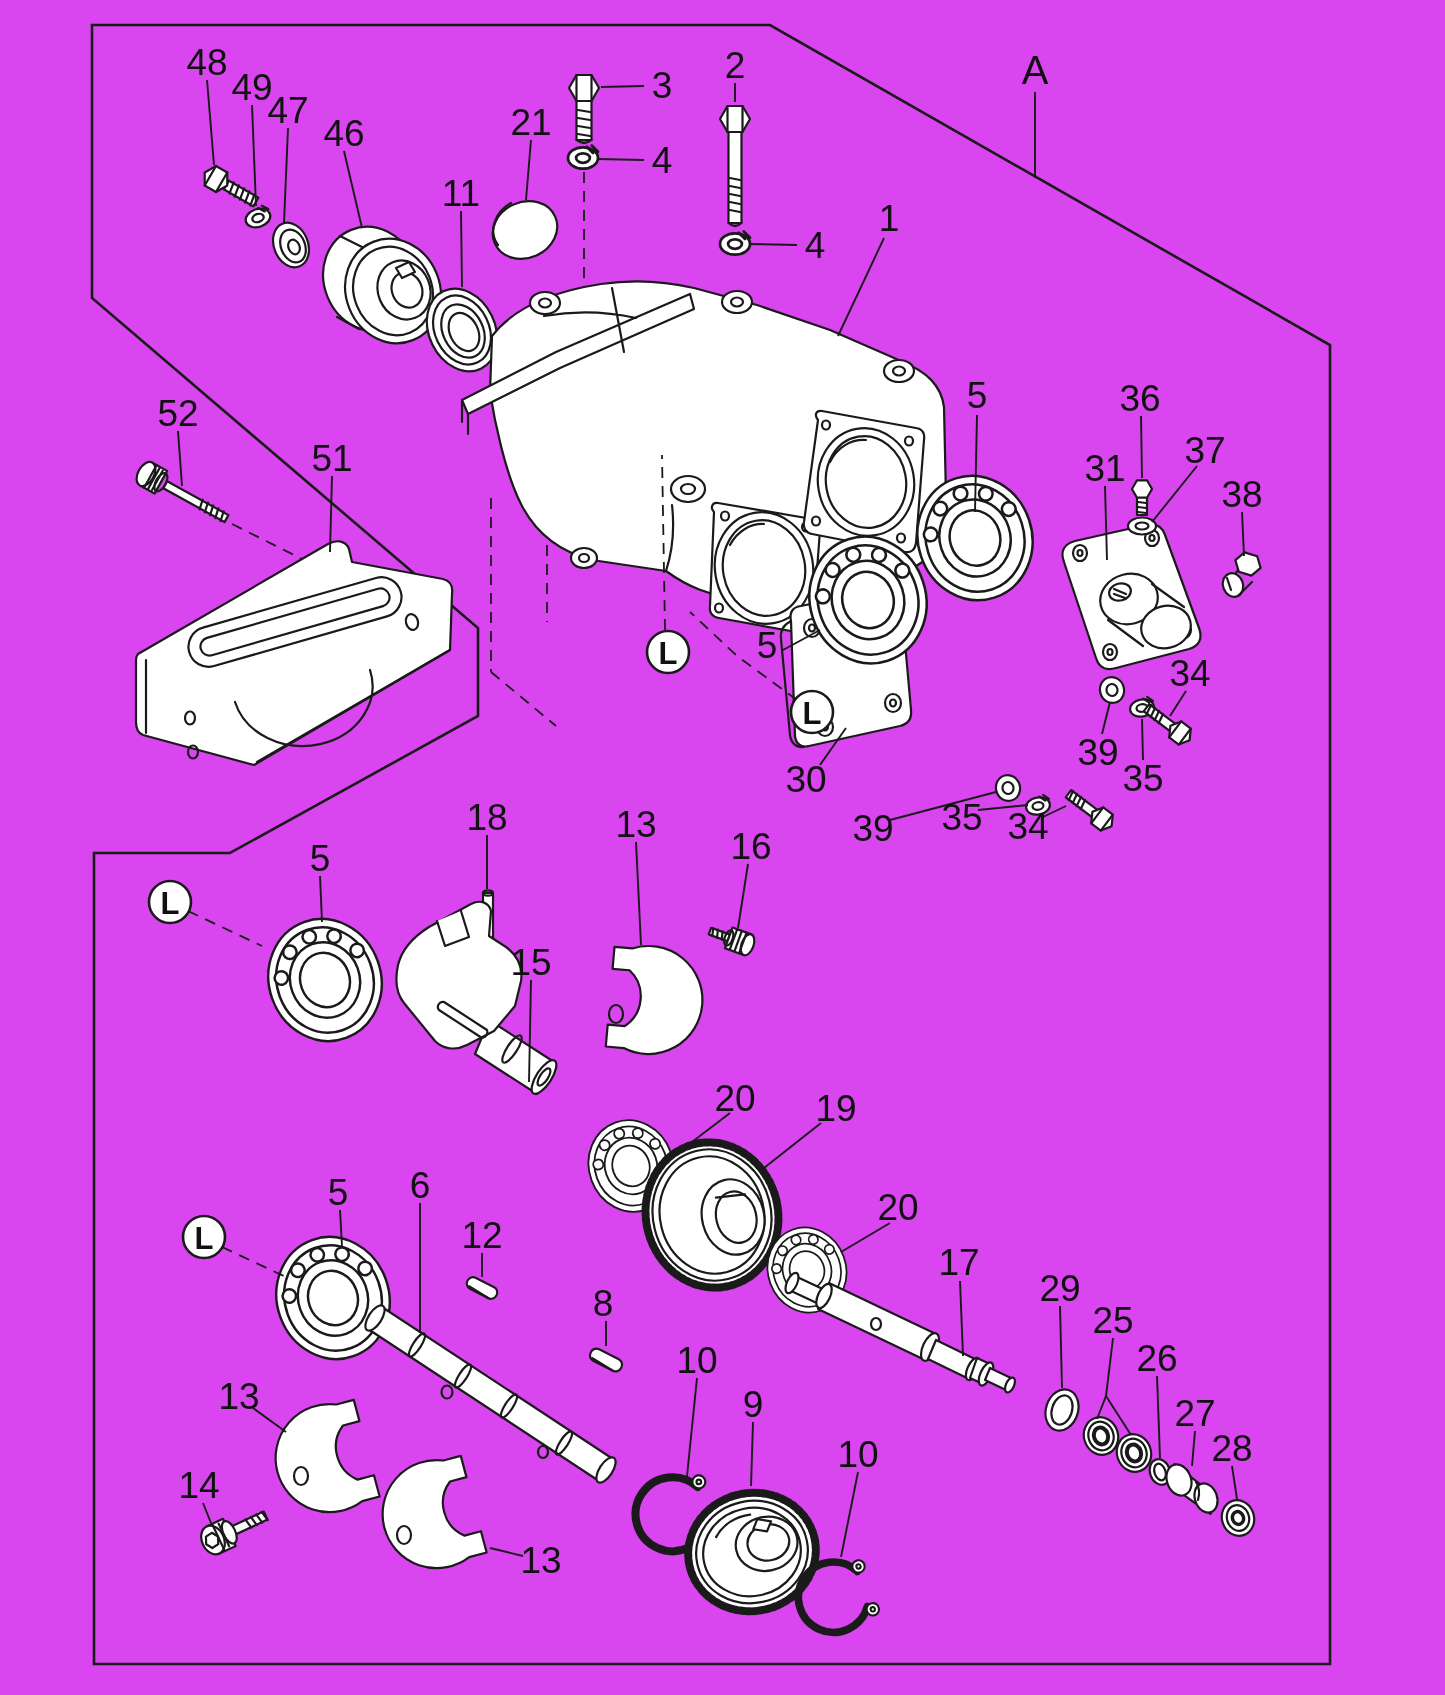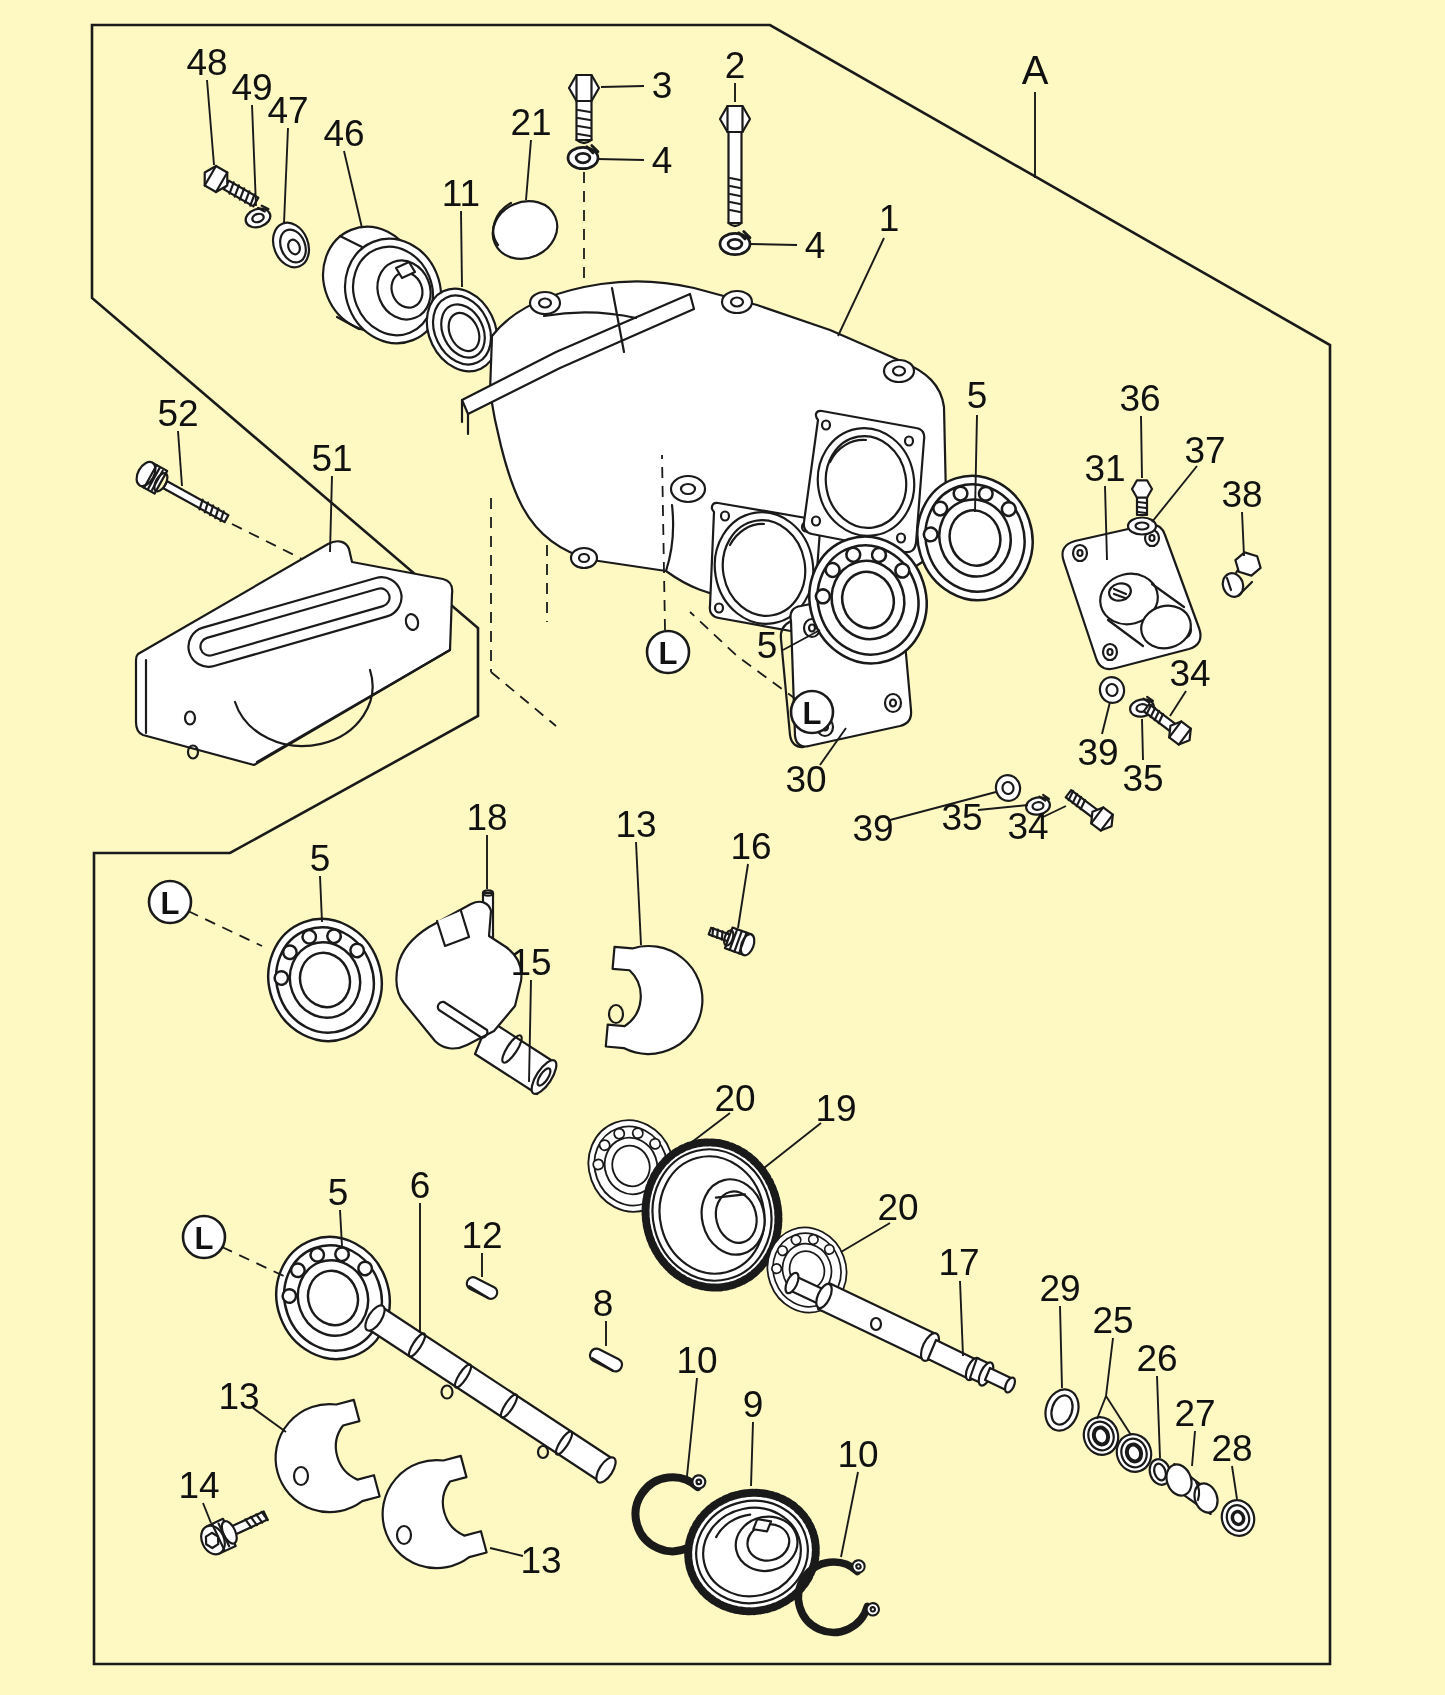--- a/index.html
+++ b/index.html
@@ -1,16 +1,16 @@
 <!DOCTYPE html>
 <html><head>
 <meta charset="utf-8">
 <style>
   html,body{margin:0;padding:0;background:#e8e8e8;}
-  .page{width:1445px;height:1695px;background:#fef9c3;position:relative;margin:0 auto;
+  .page{width:1445px;height:1695px;background:#d946ef;position:relative;margin:0 auto;
         font-family:"Liberation Sans", sans-serif;}
   svg{display:block}
   .part{stroke:#1a1a1a;stroke-width:2.2;fill:none;stroke-linejoin:round;stroke-linecap:round;}
   .part .f{fill:#ffffff;}
   .callout-text{font:37px "Liberation Sans",sans-serif;fill:#111;}
   .view-text{font:40px "Liberation Sans",sans-serif;fill:#111;}
   .lube-text{font:bold 31px "Liberation Sans",sans-serif;fill:#111;}
   .leader{stroke:#1a1a1a;stroke-width:1.9;fill:none;}
   .ghost{stroke:#1a1a1a;stroke-width:1.8;fill:none;stroke-dasharray:11 8;}
   .border{stroke:#1a1a1a;stroke-width:2.6;fill:none;stroke-linejoin:miter;}

